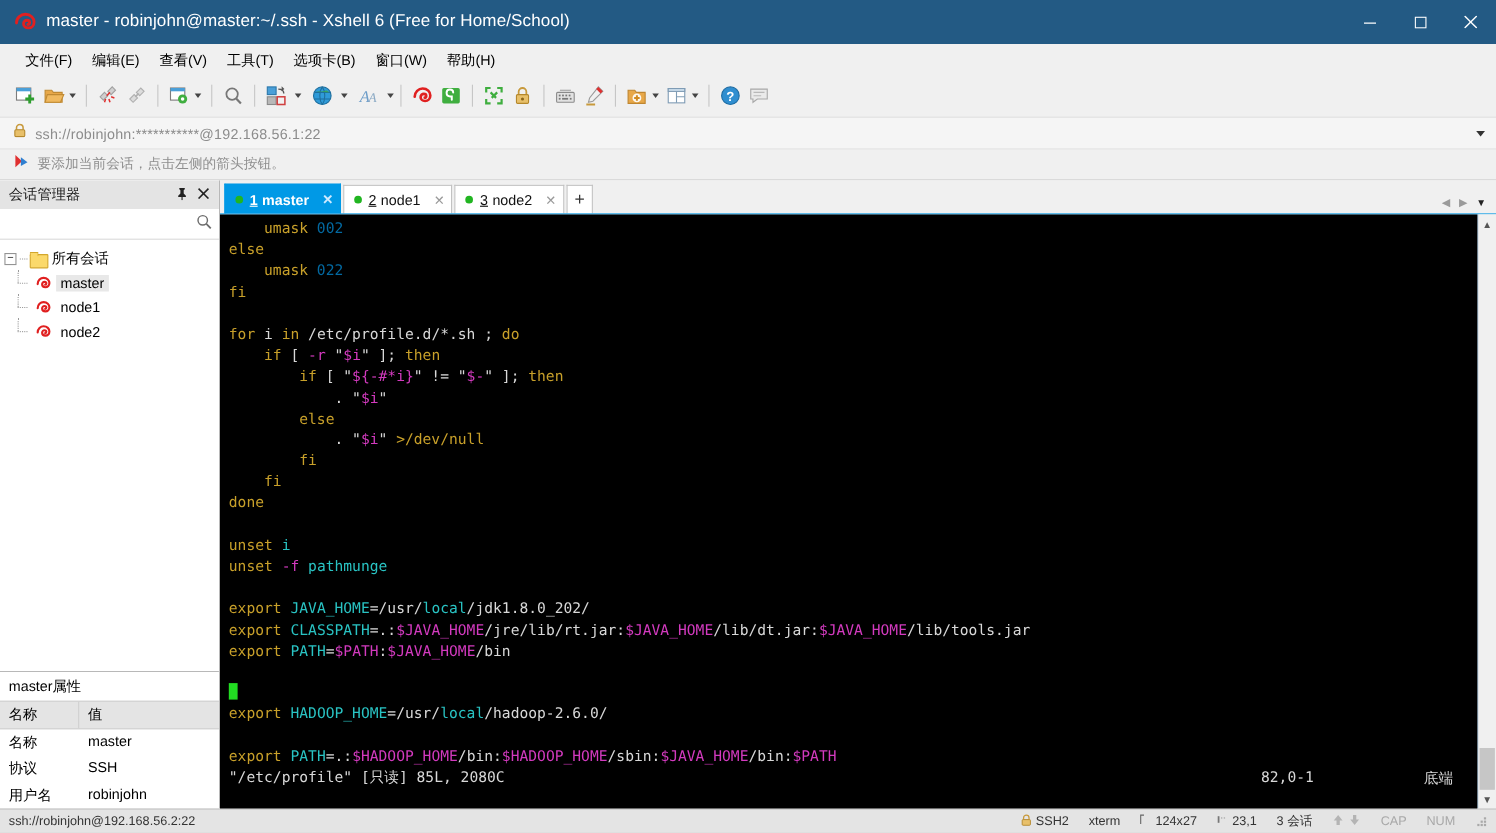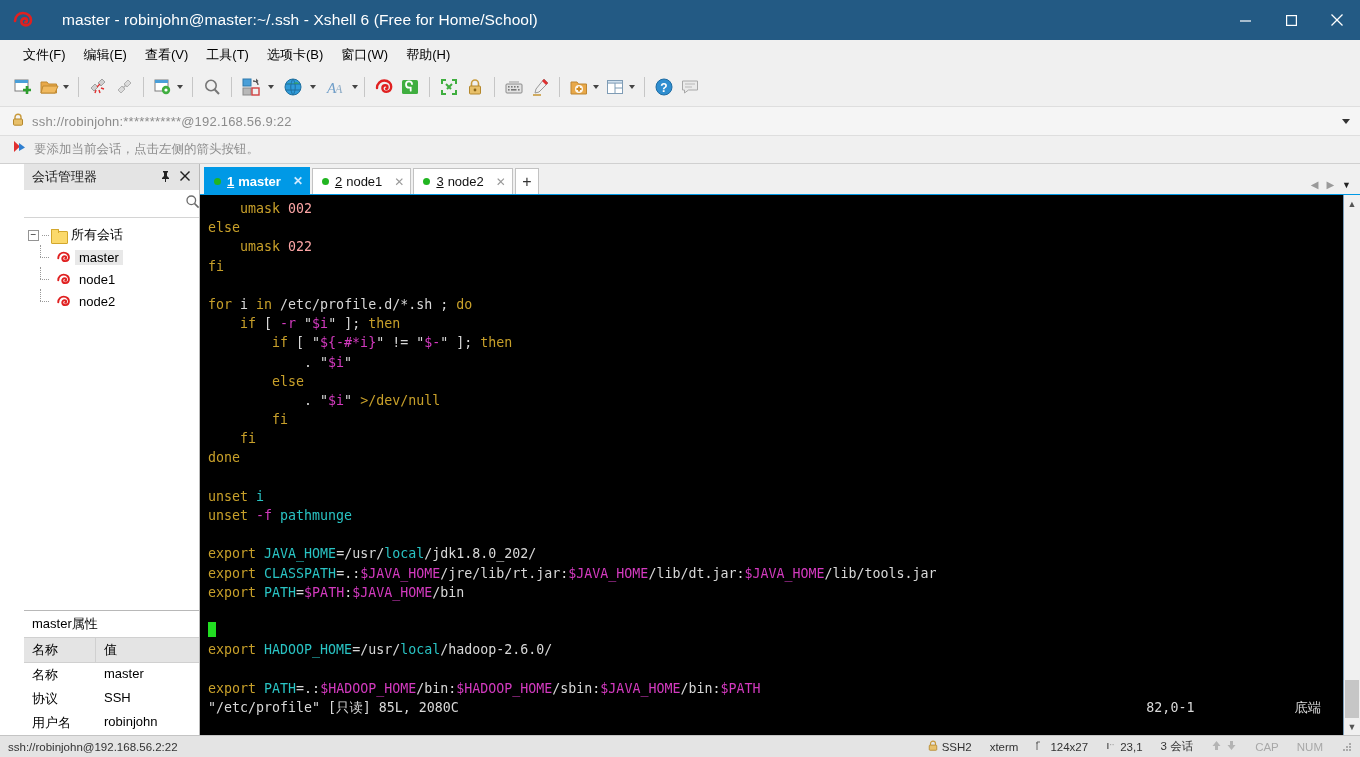--- a/index.html
+++ b/index.html
@@ -7,21 +7,21 @@
     width: 1360px; height: 757px;
     overflow: hidden;
     font-family: "Liberation Sans", sans-serif;
     background: #f0f0f0;
   }
   body { display: flex; flex-direction: column; }
 
   
   .titlebar {
     height: 40px; background: #235a84; color: #ffffff;
-    display: flex; align-items: center; flex: 0 0 40px; gap: 20px;
+    display: flex; align-items: center; flex: 0 0 40px;
   }
   .title-icon { width: 22px; height: 22px; margin: 0 8px 0 12px; position: relative; flex:0 0 22px;}
   .title-text { font-size: 15.5px; letter-spacing: .1px; white-space: nowrap; }
   .win-btns { margin-left: auto; display: flex; height: 40px; }
   .win-btn {
     width: 46px; height: 40px; display: flex; align-items: center; justify-content: center;
     color: #ffffff; font-size: 15px; line-height: 1;
   }
 
   
@@ -57,21 +57,21 @@
     height: 28px; background: #f0f0f0; display: flex; align-items: center;
     padding-left: 12px; flex: 0 0 28px; border-bottom: 1px solid #d0d0d0;
   }
   .hint-text { font-size: 12.5px; color: #8e8e8e; margin-left: 7px; }
 
   
   .main { flex: 1 1 auto; display: flex; min-height: 0; background: #f0f0f0; }
 
   
   .sidebar { width: 200px; flex: 0 0 200px; display: flex; flex-direction: column;
-             background: #ffffff; border-right: 1px solid #b8b8b8; min-height: 0; padding-left: 24px; }
+             background: #ffffff; border-right: 1px solid #b8b8b8; min-height: 0; }
   .sb-header { height: 26px; background: #e4e4e4; display: flex; align-items: center;
                padding: 0 6px 0 8px; flex: 0 0 26px; }
   .sb-title { font-size: 13px; color: #1a1a1a; }
   .sb-hbtns { margin-left: auto; display: flex; align-items: center; gap: 9px; padding-right: 3px;}
   .sb-hbtn { font-size: 12px; color: #222; line-height: 1; }
   .sb-search { height: 28px; border-bottom: 1px solid #d4d4d4; display: flex; align-items: center;
                padding: 0 6px; flex: 0 0 28px; background:#fff; }
   .sb-search input { flex: 1; border: none; outline: none; font-size: 12px;
                      font-family: "Liberation Sans", sans-serif; background: transparent; }
   .sb-tree { flex: 1 1 auto; overflow: hidden; padding-top: 6px; background: #fff; min-height:0;}
@@ -127,21 +127,21 @@
   .termrow { flex: 1 1 auto; display: flex; min-height: 0; border-top: 1px solid #0099e6; }
   .terminal {
     flex: 1 1 auto; background: #000000; overflow: hidden; position: relative;
     font-family: "DejaVu Sans Mono", "Liberation Mono", monospace;
     font-size: 13.3px; line-height: 19.2px; padding: 4px 0 0 8px;
     white-space: pre; min-width: 0;
   }
   .terminal .ln { height: 19.2px; }
   .c-white { color: #d8d8d8; }
   .c-yellow { color: #c8a02a; }
-  .c-red { color: #fca5a5; }
+  .c-red { color: #0369a1; }
   .c-magenta { color: #d33abf; }
   .c-cyan { color: #29c3c3; }
   .cursor { display: inline-block; width: 8px; height: 15px; background: #22dd22;
             vertical-align: -2px; }
 
   
   .tscroll { width: 17px; flex: 0 0 17px; background: #f0f0f0; border-left: 1px solid #7a9cb8;
              display: flex; flex-direction: column; }
   .tsbtn { height: 17px; display: flex; align-items: center; justify-content: center;
            font-size: 9px; color: #555; background: #f0f0f0; flex:0 0 17px;}
@@ -386,21 +386,21 @@
   </div>
 </div>
 
 <div class="urlbar">
   <span class="lock">
     <svg width="12" height="13" viewBox="0 0 12 13">
       <path d="M3 6V4.2a3 3 0 016 0V6" fill="none" stroke="#c89a3c" stroke-width="1.4"></path>
       <rect x="1.5" y="6" width="9" height="6.2" rx="1" fill="#e8c06a" stroke="#b5882c"></rect>
     </svg>
   </span>
-  <span class="url-text">ssh://robinjohn:***********@192.168.56.9:22</span>
+  <span class="url-text">ssh://robinjohn:***********@192.168.56.1:22</span>
   <span class="url-caret"></span>
 </div>
 
 <div class="hintbar">
   <span>
     <svg width="15" height="15" viewBox="0 0 15 15">
       <path d="M2 1l6 5.5L2 12z" fill="#e03030"></path>
       <path d="M7 3l6 4.5L7 11z" fill="#2f7fd0"></path>
     </svg>
   </span>

